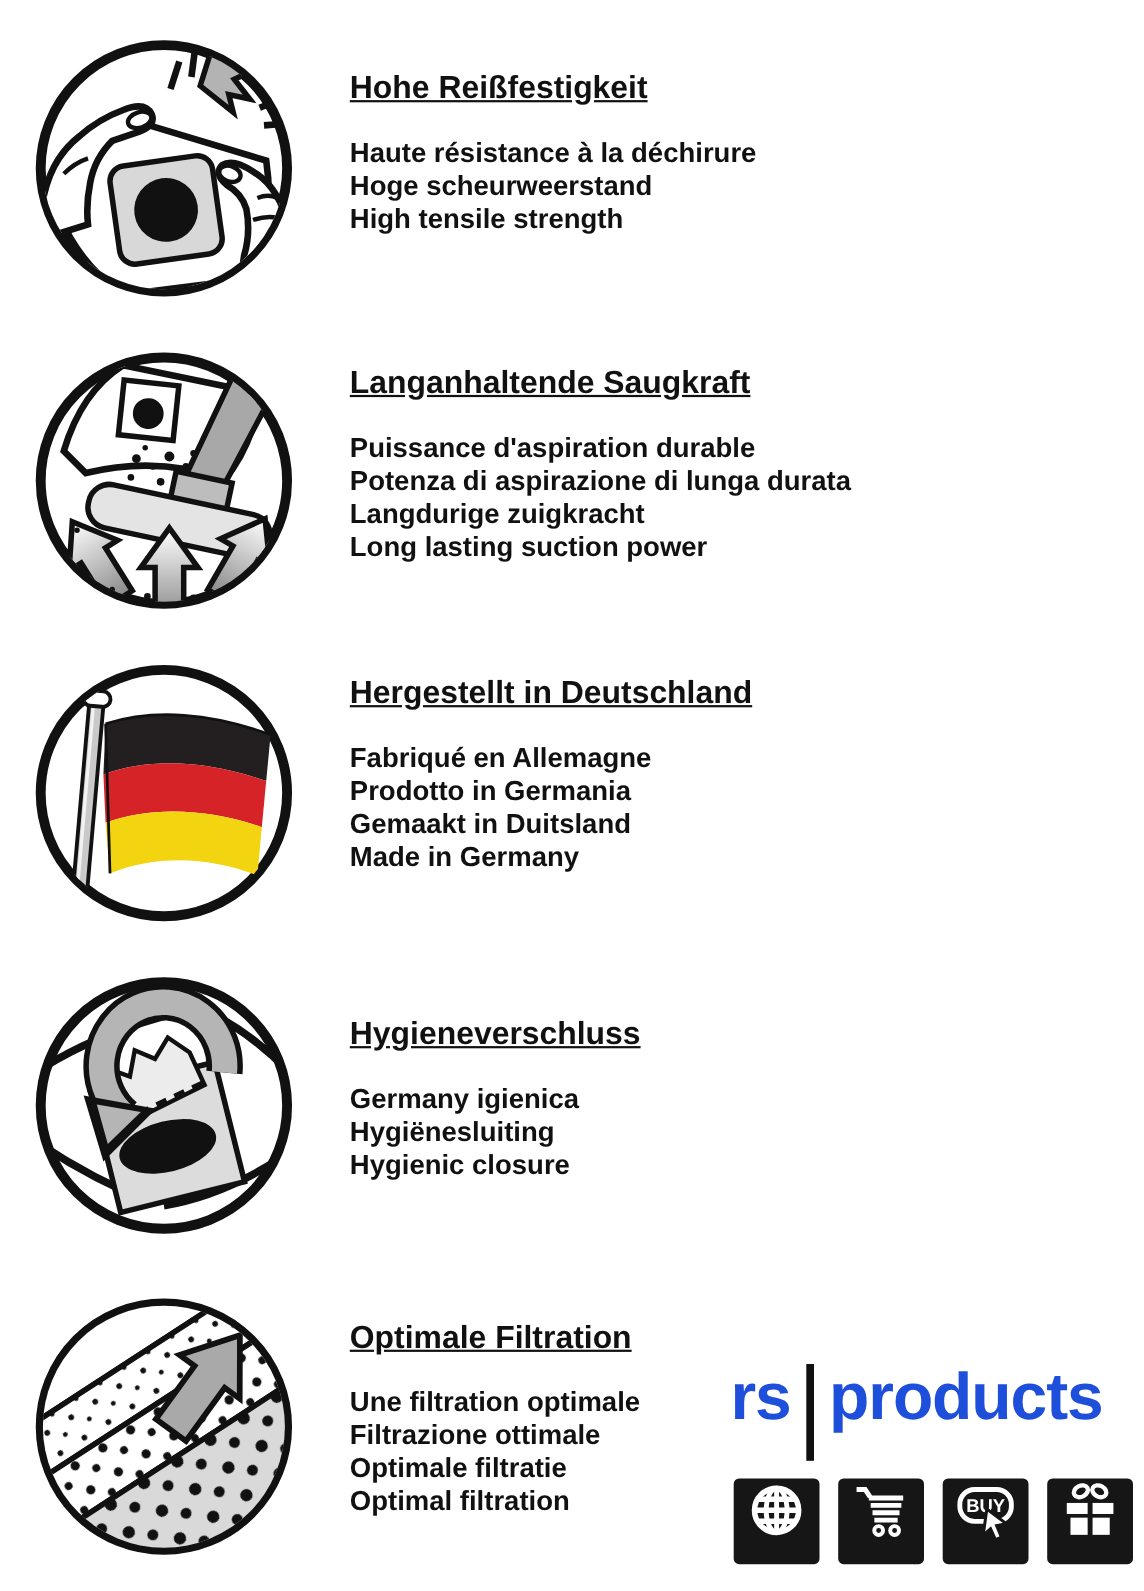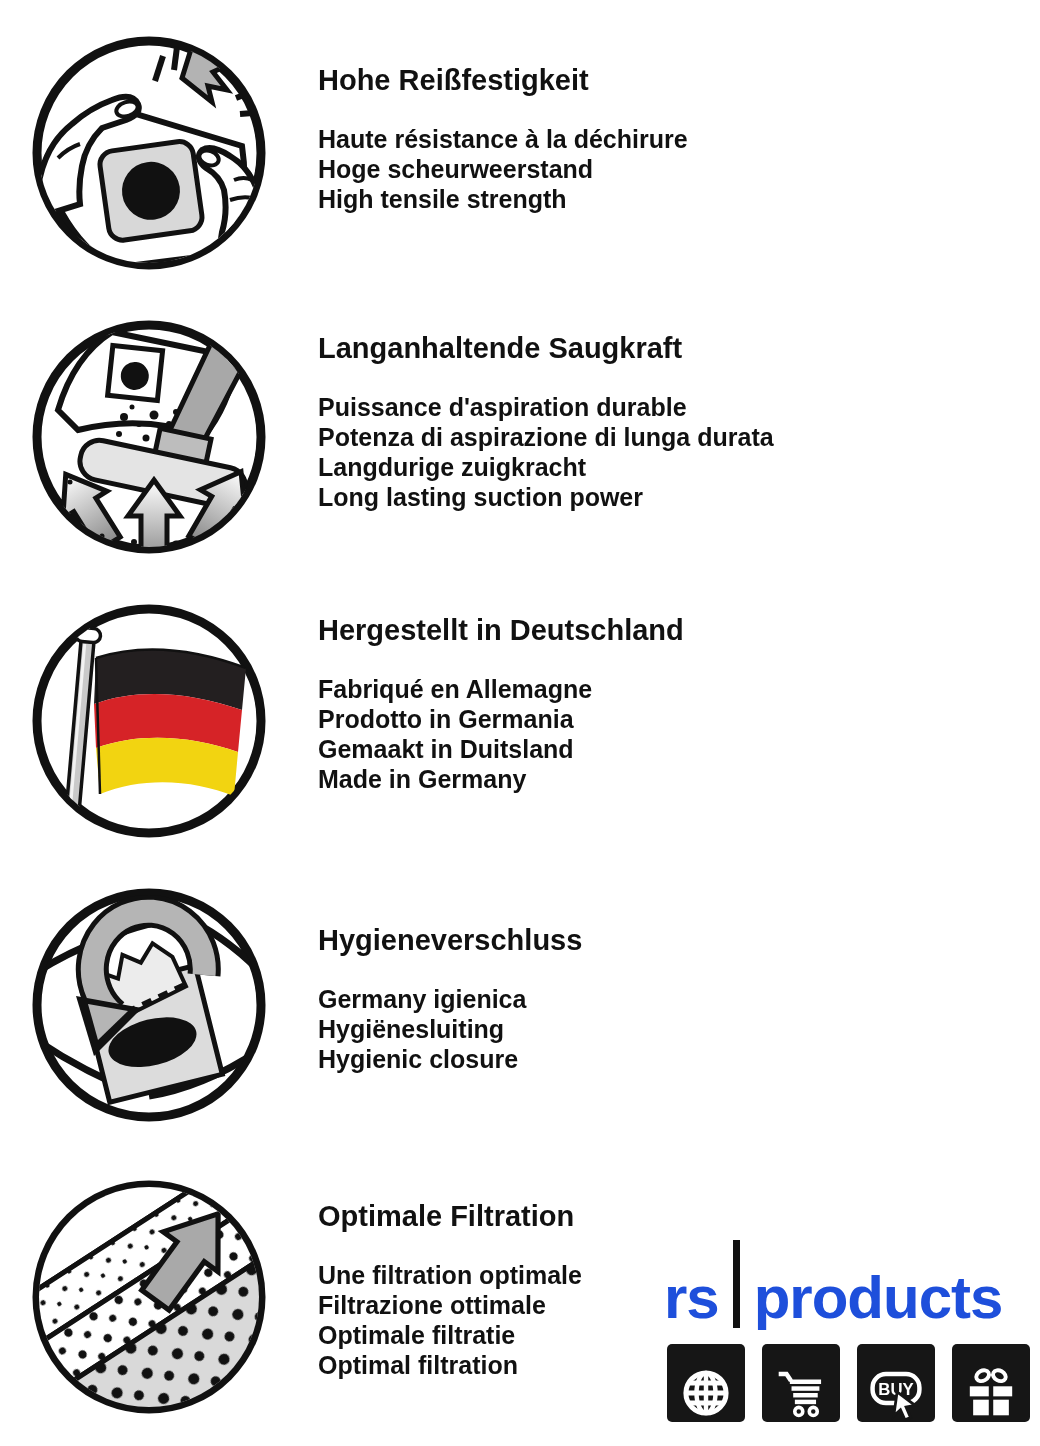--- a/index.html
+++ b/index.html
@@ -2,29 +2,29 @@
 <html><head>
 <meta charset="utf-8">
 <style>
   html,body{margin:0;padding:0;background:#fff;}
   .page{position:relative;width:1040px;height:1446px;background:#ffffff;
         font-family:"Liberation Sans",sans-serif;color:#111;overflow:hidden;}
   .circle-icon{position:absolute;left:24px;width:250px;height:250px;}
   .c1{top:28px}.c2{top:312px}.c3{top:596px}.c4{top:880px}.c5{top:1172px}
   .section-text{position:absolute;left:318px;}
   .s1{top:64px}.s2{top:332px}.s3{top:614px}.s4{top:924px}.s5{top:1200px}
-  .section-text h2{font-size:29px;font-weight:bold;margin:0 0 27px 0;letter-spacing:0;}
+  .section-text h2{font-size:29px;font-weight:bold;margin:0 0 27px 0;letter-spacing:0;text-decoration:underline;}
   .section-text p{font-size:25px;line-height:30px;margin:0;font-weight:bold;}
   .brand{position:absolute;left:664px;top:1240px;}
-  .brand-row{display:flex;align-items:flex-end;}
+  .brand-row{display:flex;align-items:flex-start;}
   .brand-name{font-size:60px;font-weight:bold;color:#1e4fdb;letter-spacing:-1px;line-height:1;}
   .brand-bar{width:7px;height:88px;background:#111;margin:0 14px;}
   .icon-row{display:flex;gap:17px;margin-top:16px;margin-left:3px;}
   .app-icon{width:78px;height:78px;background:#161616;border-radius:5px;
-            display:flex;align-items:flex-end;justify-content:center;}
+            display:flex;align-items:flex-start;justify-content:center;}
   svg{display:block;}
 </style>
 </head>
 <body>
 
 <div class="page">
 
   <div class="circle-icon c1">
     <svg viewBox="0 0 250 250" width="250" height="250">
       <defs>

